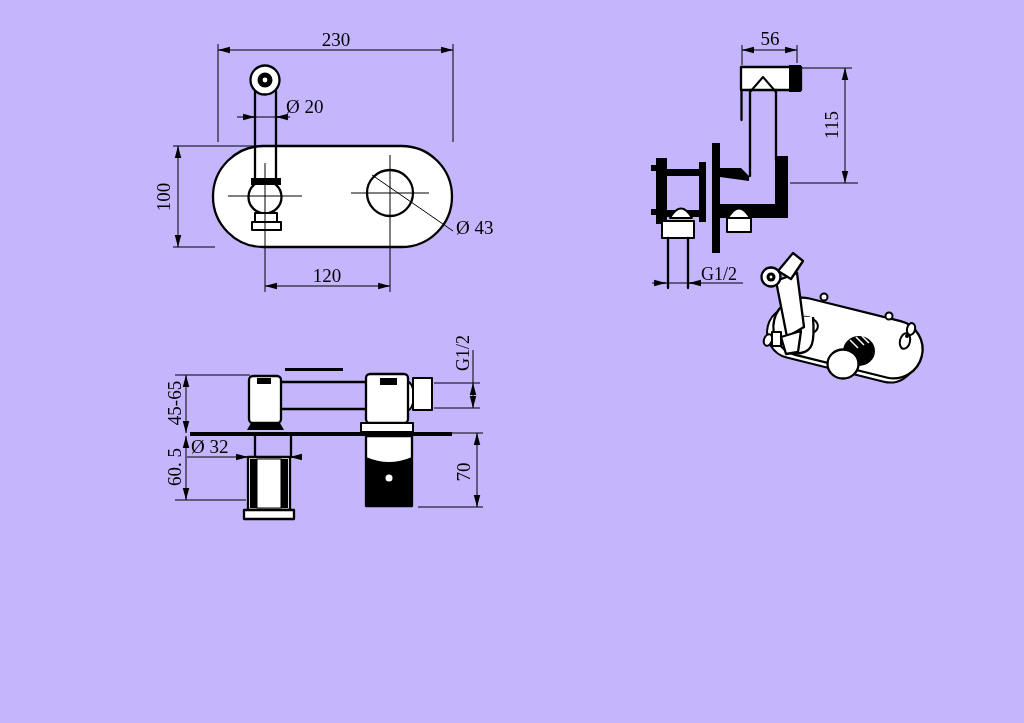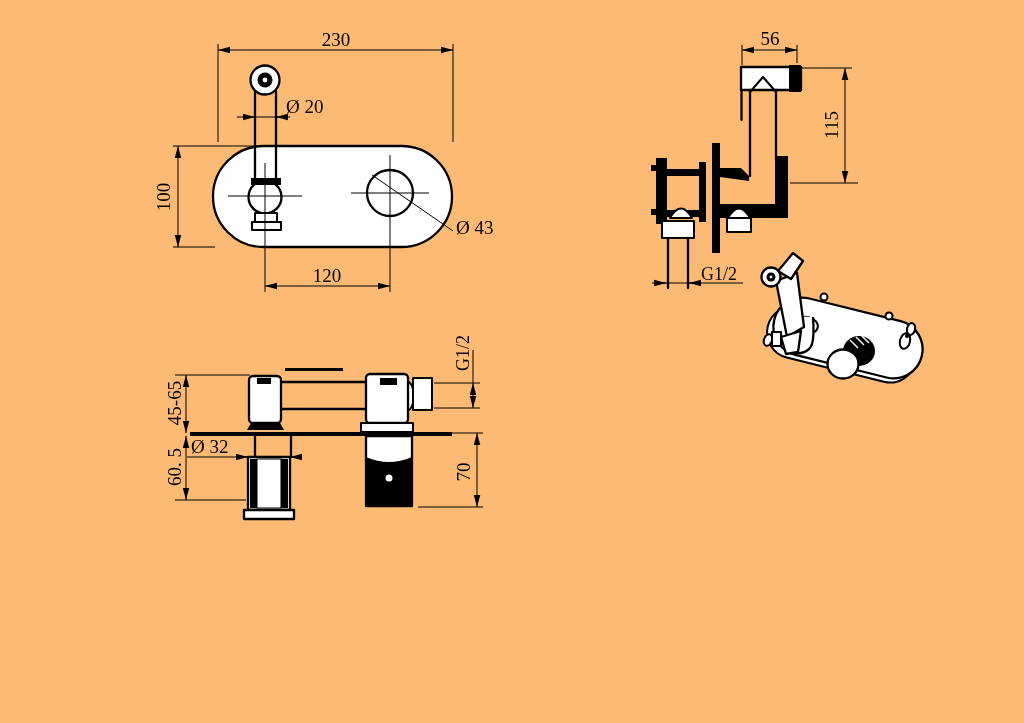--- a/index.html
+++ b/index.html
@@ -1,16 +1,16 @@
 <!DOCTYPE html>
 <html><head>
 <meta charset="utf-8">
 <style>
   html,body{margin:0;padding:0;background:#ffffff;}
-  .stage{width:1024px;height:723px;background:#fdba74;position:relative;overflow:hidden;}
+  .stage{width:1024px;height:723px;background:#c4b5fd;position:relative;overflow:hidden;}
   svg{display:block;}
   .ol{fill:none;stroke:#000;stroke-width:2.3;stroke-linecap:round;stroke-linejoin:round;}
   .olw{fill:#fff;stroke:#000;stroke-width:2.3;stroke-linejoin:round;}
   .ol2{fill:none;stroke:#000;stroke-width:2;stroke-linejoin:round;}
   .olw2{fill:#fff;stroke:#000;stroke-width:2;stroke-linejoin:round;}
   .thin{fill:none;stroke:#000;stroke-width:1;}
   .blk{fill:#000;stroke:none;}
   text{font-family:"Liberation Serif","DejaVu Serif",serif;font-size:19px;fill:#000;}
   text.sm{font-size:18px;}
 </style>

